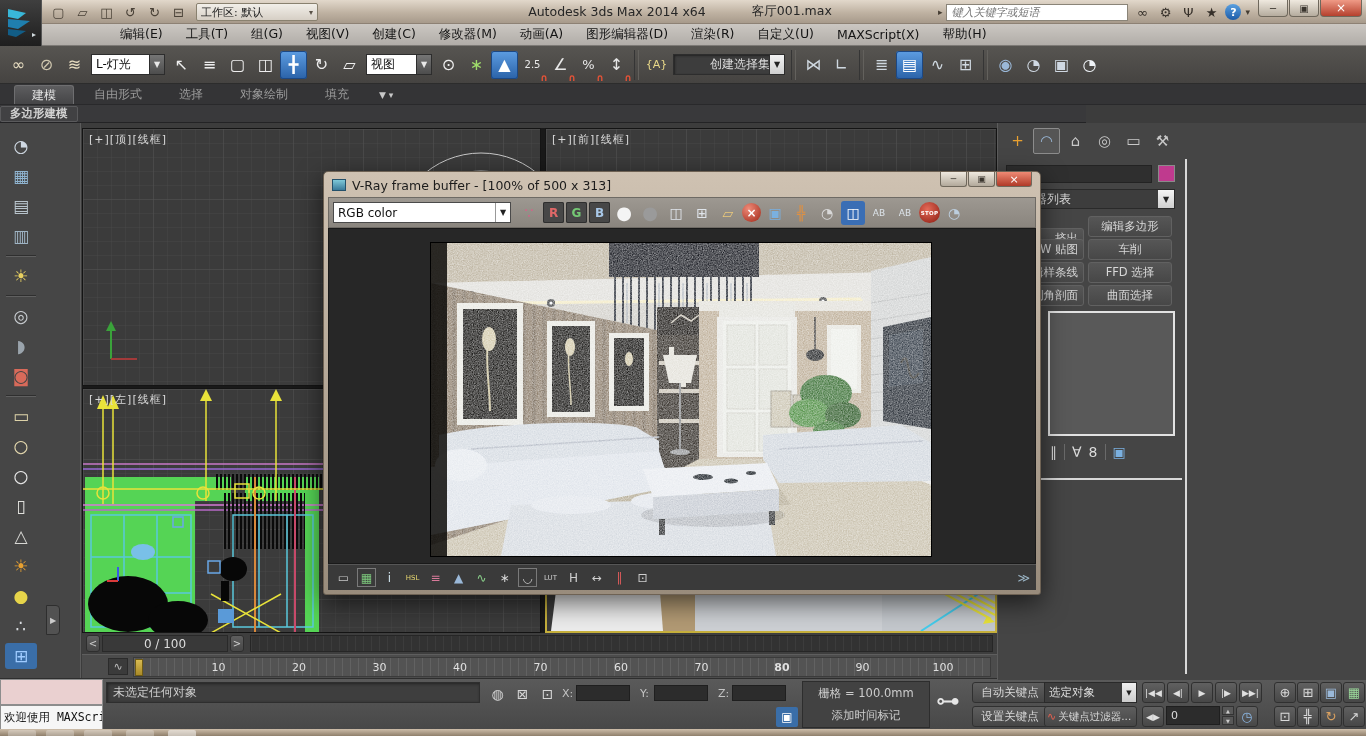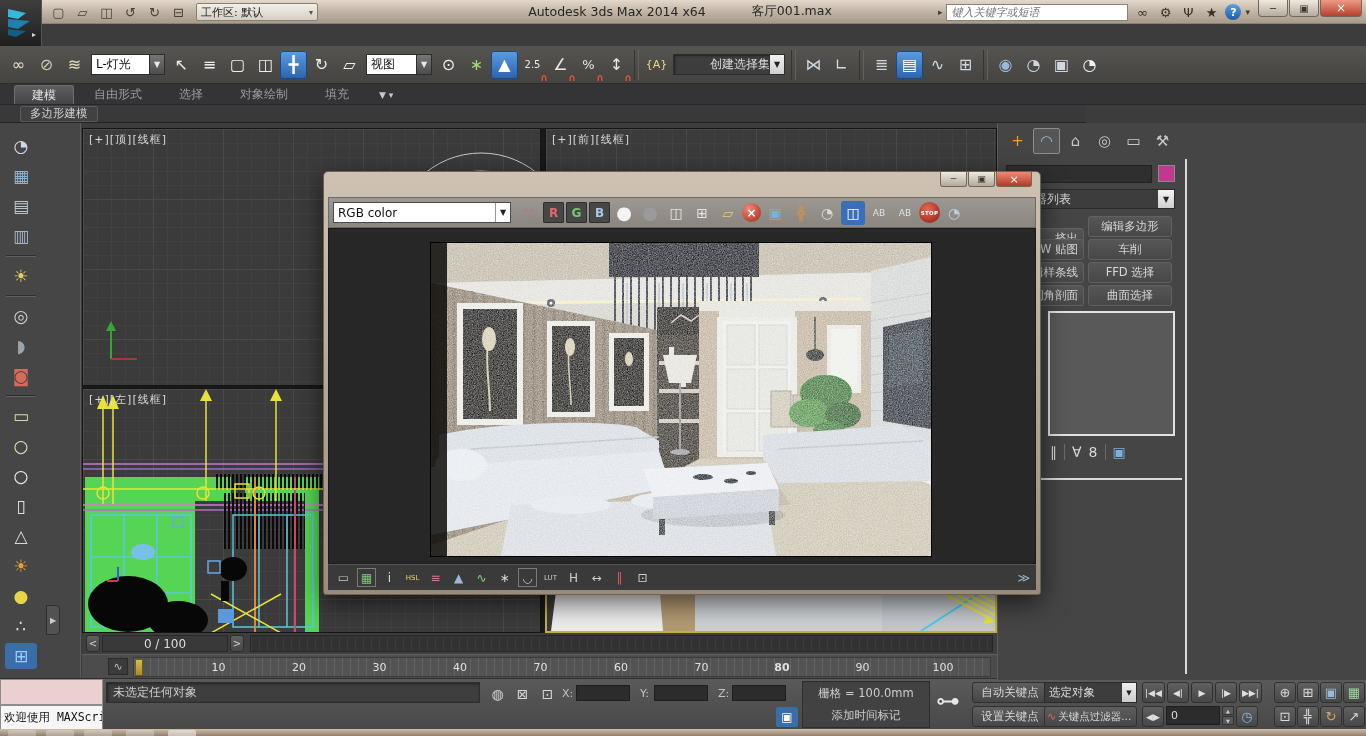--- a/index.html
+++ b/index.html
@@ -59,21 +59,21 @@
   .tb-sep{width:5px;height:30px;border-left:1px solid #353535;border-right:1px solid #63615d;margin:0 3px;}
 
   
   .ribbon{position:absolute;left:0;top:84px;width:1366px;height:21px;background:#343436;
     display:flex;align-items:flex-end;padding-left:14px;gap:3px;border-bottom:1px solid #29292b;}
   .rtab{height:19px;padding:1px 17px;font-size:12px;color:#9b9b9b;display:flex;align-items:center;white-space:nowrap;}
   .rtab.on{background:linear-gradient(#5d5d5f,#454547);color:#e2e2e2;border:1px solid #6e6e70;
     border-bottom:none;border-radius:3px 3px 0 0;}
   .ribbon-fly{color:#c8c8c8;font-size:9px;margin:0 0 4px 10px;}
   .ribbon2{position:absolute;left:0;top:105px;width:1086px;height:18px;background:#39393b;
-    border-bottom:1px solid #232325;display:flex;align-items:center;padding-left:20px;}
+    border-bottom:1px solid #232325;display:flex;align-items:center;padding-left:0;font-weight:bold;}
   .panel-btn{font-size:11.5px;color:#d2d2d2;border:1px solid #5a5a5c;background:#414143;
     padding:0 9px;height:16px;display:flex;align-items:center;border-radius:2px;}
 
   
   .lefttools{position:absolute;left:0;top:123px;width:81px;height:557px;background:#464646;
     border-right:1px solid #5c5c5c;}
   .lt-wrap{position:absolute;left:2px;top:10px;width:38px;display:flex;flex-direction:column;
     align-items:center;gap:4px;}
   .lt-ic{width:32px;height:26px;display:flex;align-items:center;justify-content:center;font-size:17px;}
   .lt-ic.act{background:#3a6ea8;border-radius:3px;}
@@ -299,20 +299,34 @@
       <span class="qa-ic">◫</span>
       <span class="qa-ic">↺</span>
       <span class="qa-ic">↻</span>
       <span class="qa-ic">⊟</span>
       <div class="ws-dd">
         <span>工作区: 默认</span>
         <span class="qa-car">▾</span>
       </div>
     </div>
 
+  <div class="menubar" id="menubar">
+      <div class="menu-item">编辑(E)</div>
+      <div class="menu-item">工具(T)</div>
+      <div class="menu-item">组(G)</div>
+      <div class="menu-item">视图(V)</div>
+      <div class="menu-item">创建(C)</div>
+      <div class="menu-item">修改器(M)</div>
+      <div class="menu-item">动画(A)</div>
+      <div class="menu-item">图形编辑器(D)</div>
+      <div class="menu-item">渲染(R)</div>
+      <div class="menu-item">自定义(U)</div>
+      <div class="menu-item">MAXScript(X)</div>
+      <div class="menu-item">帮助(H)</div>
+    </div>
 
   <div class="toolbar" id="tb-items">
       <span class="tb-ic" style="color: rgb(230, 220, 192);">∞</span>
       <span class="tb-ic" style="color: rgb(207, 198, 174);">⊘</span>
       <span class="tb-ic" style="color: rgb(230, 220, 192);">≋</span>
       <div class="tb-dd" style="width: 74px;">
         <span class="ddv">L-灯光</span>
         <span class="dda">▼</span>
       </div>
       <span class="tb-ic" style="color: rgb(238, 238, 238);">↖</span>
@@ -625,20 +639,24 @@
         <span class="cp-sic">∀</span>
         <span class="cp-sic">8</span>
         <div class="cp-ssep"></div>
         <span class="cp-sic" style="color: rgb(122, 176, 224);">▣</span>
       </div>
     <div class="cp-hline"></div>
     <div class="cp-vline"></div>
   </div>
 
   <div class="vfb">
+    <div class="vfb-title">
+      <span class="vfb-appicon"></span>
+      <span>V-Ray frame buffer - [100% of 500 x 313]</span>
+    </div>
     <div class="vfb-btns">
       <div class="vfb-wbtn">─</div>
       <div class="vfb-wbtn">▣</div>
       <div class="vfb-wbtn close">×</div>
     </div>
     <div class="vfb-toolbar">
       <div class="vfb-dd">
         <span class="ddv">RGB color</span>
         <span class="dda">▼</span>
       </div>

